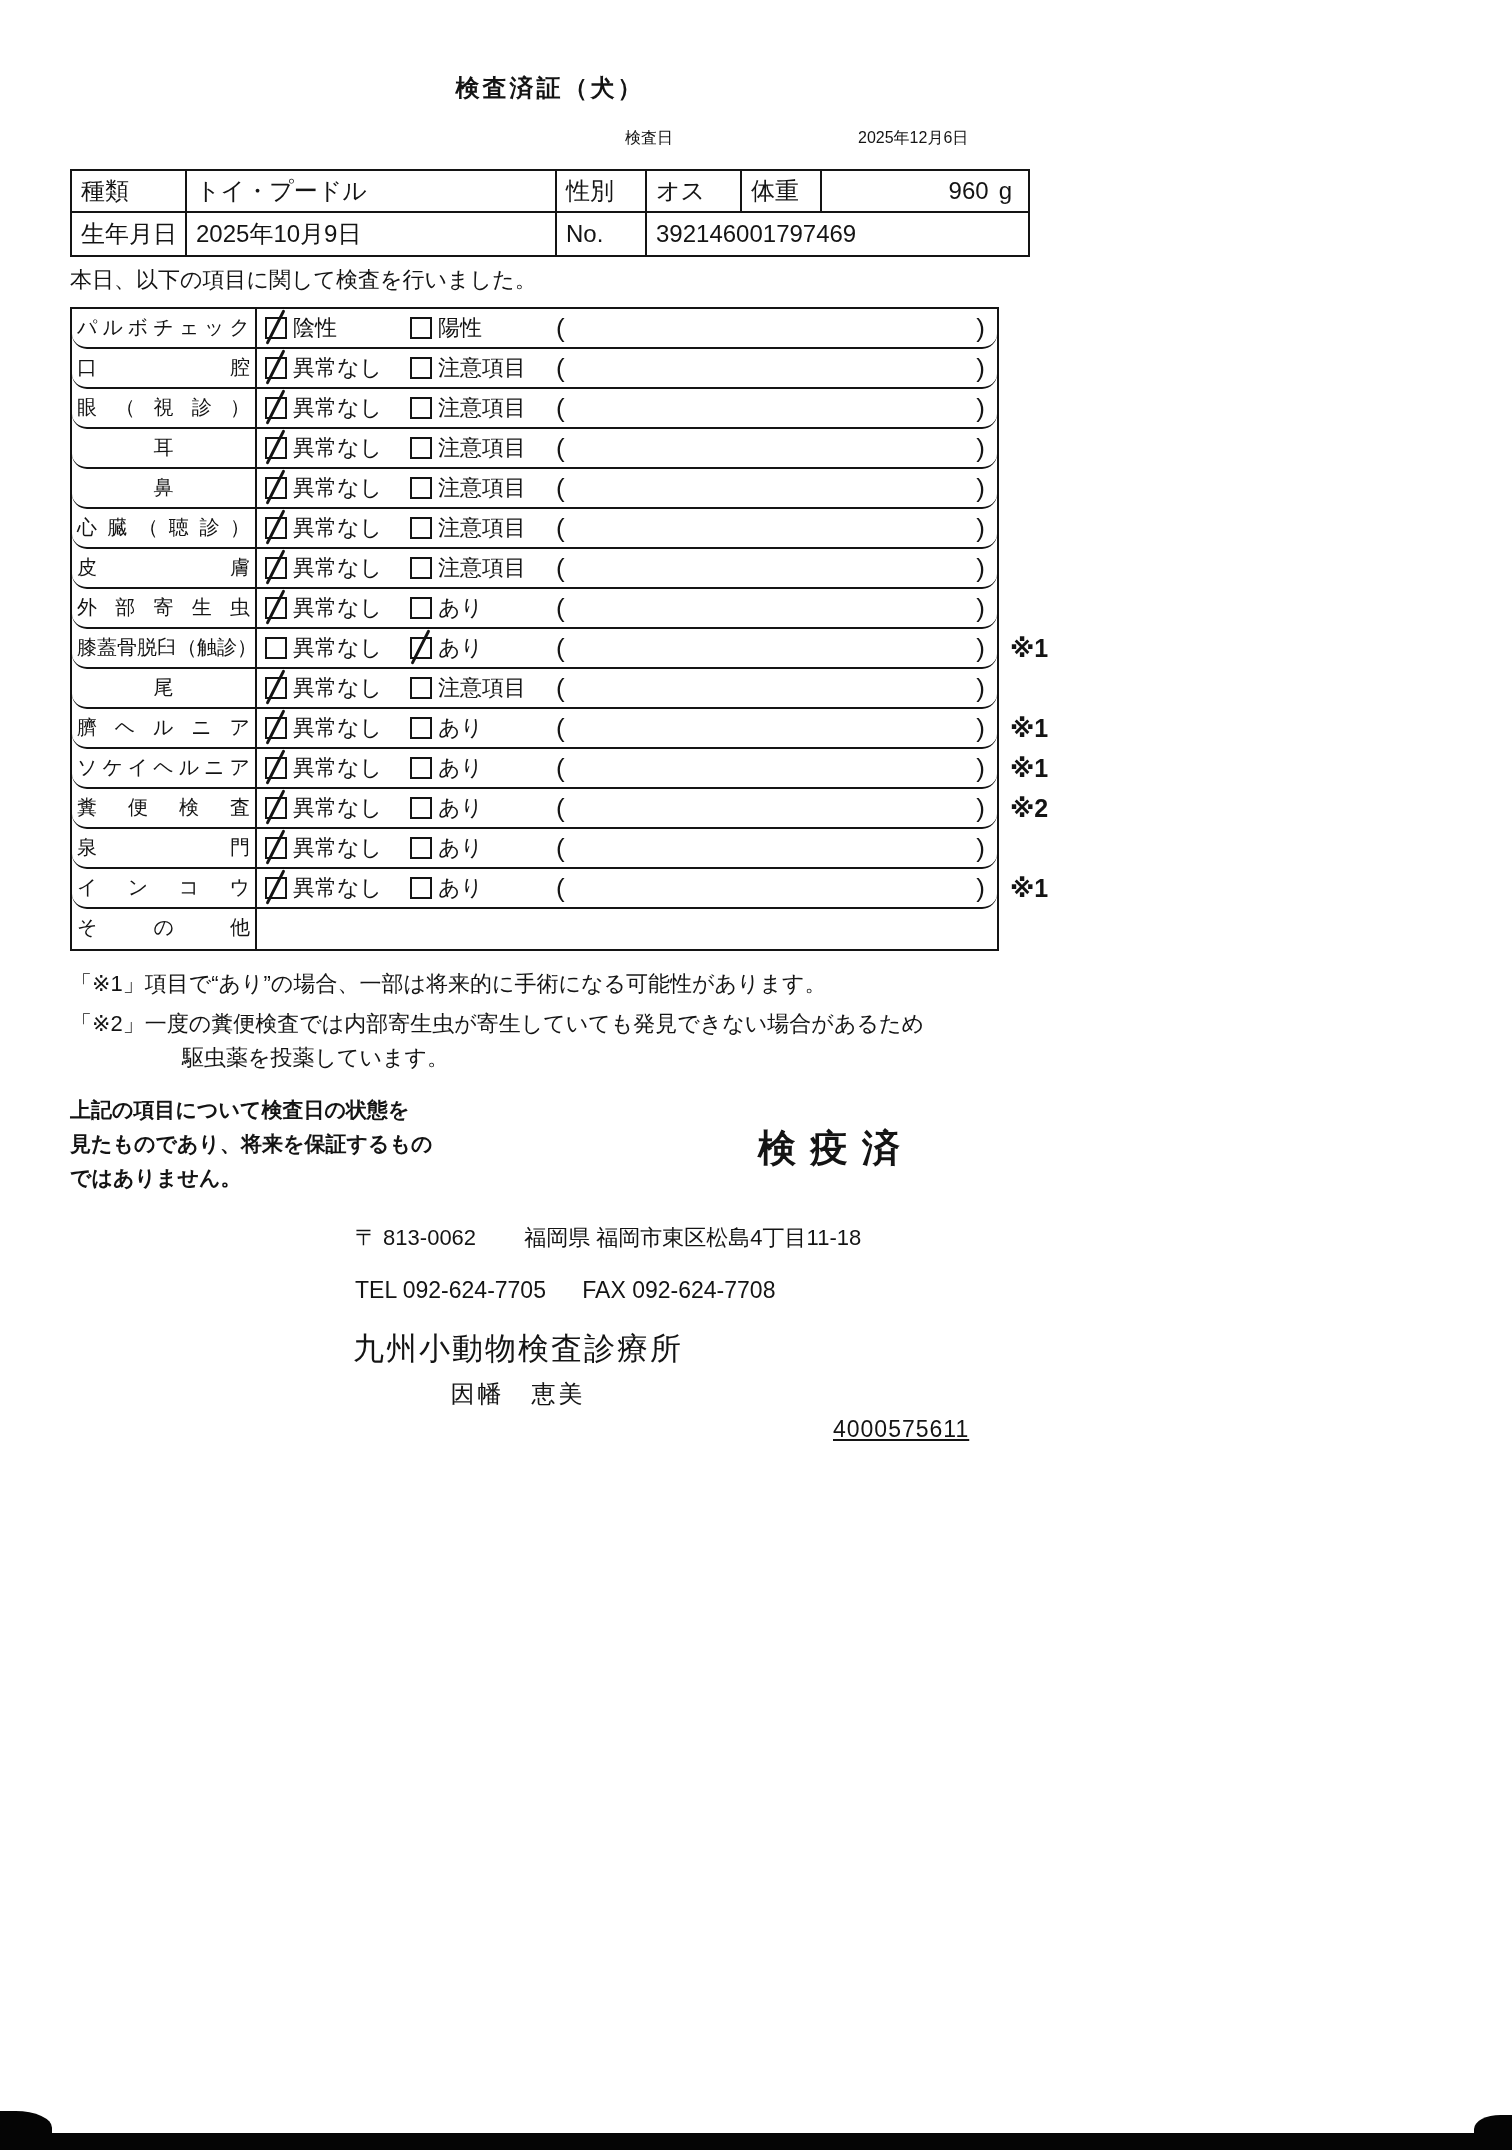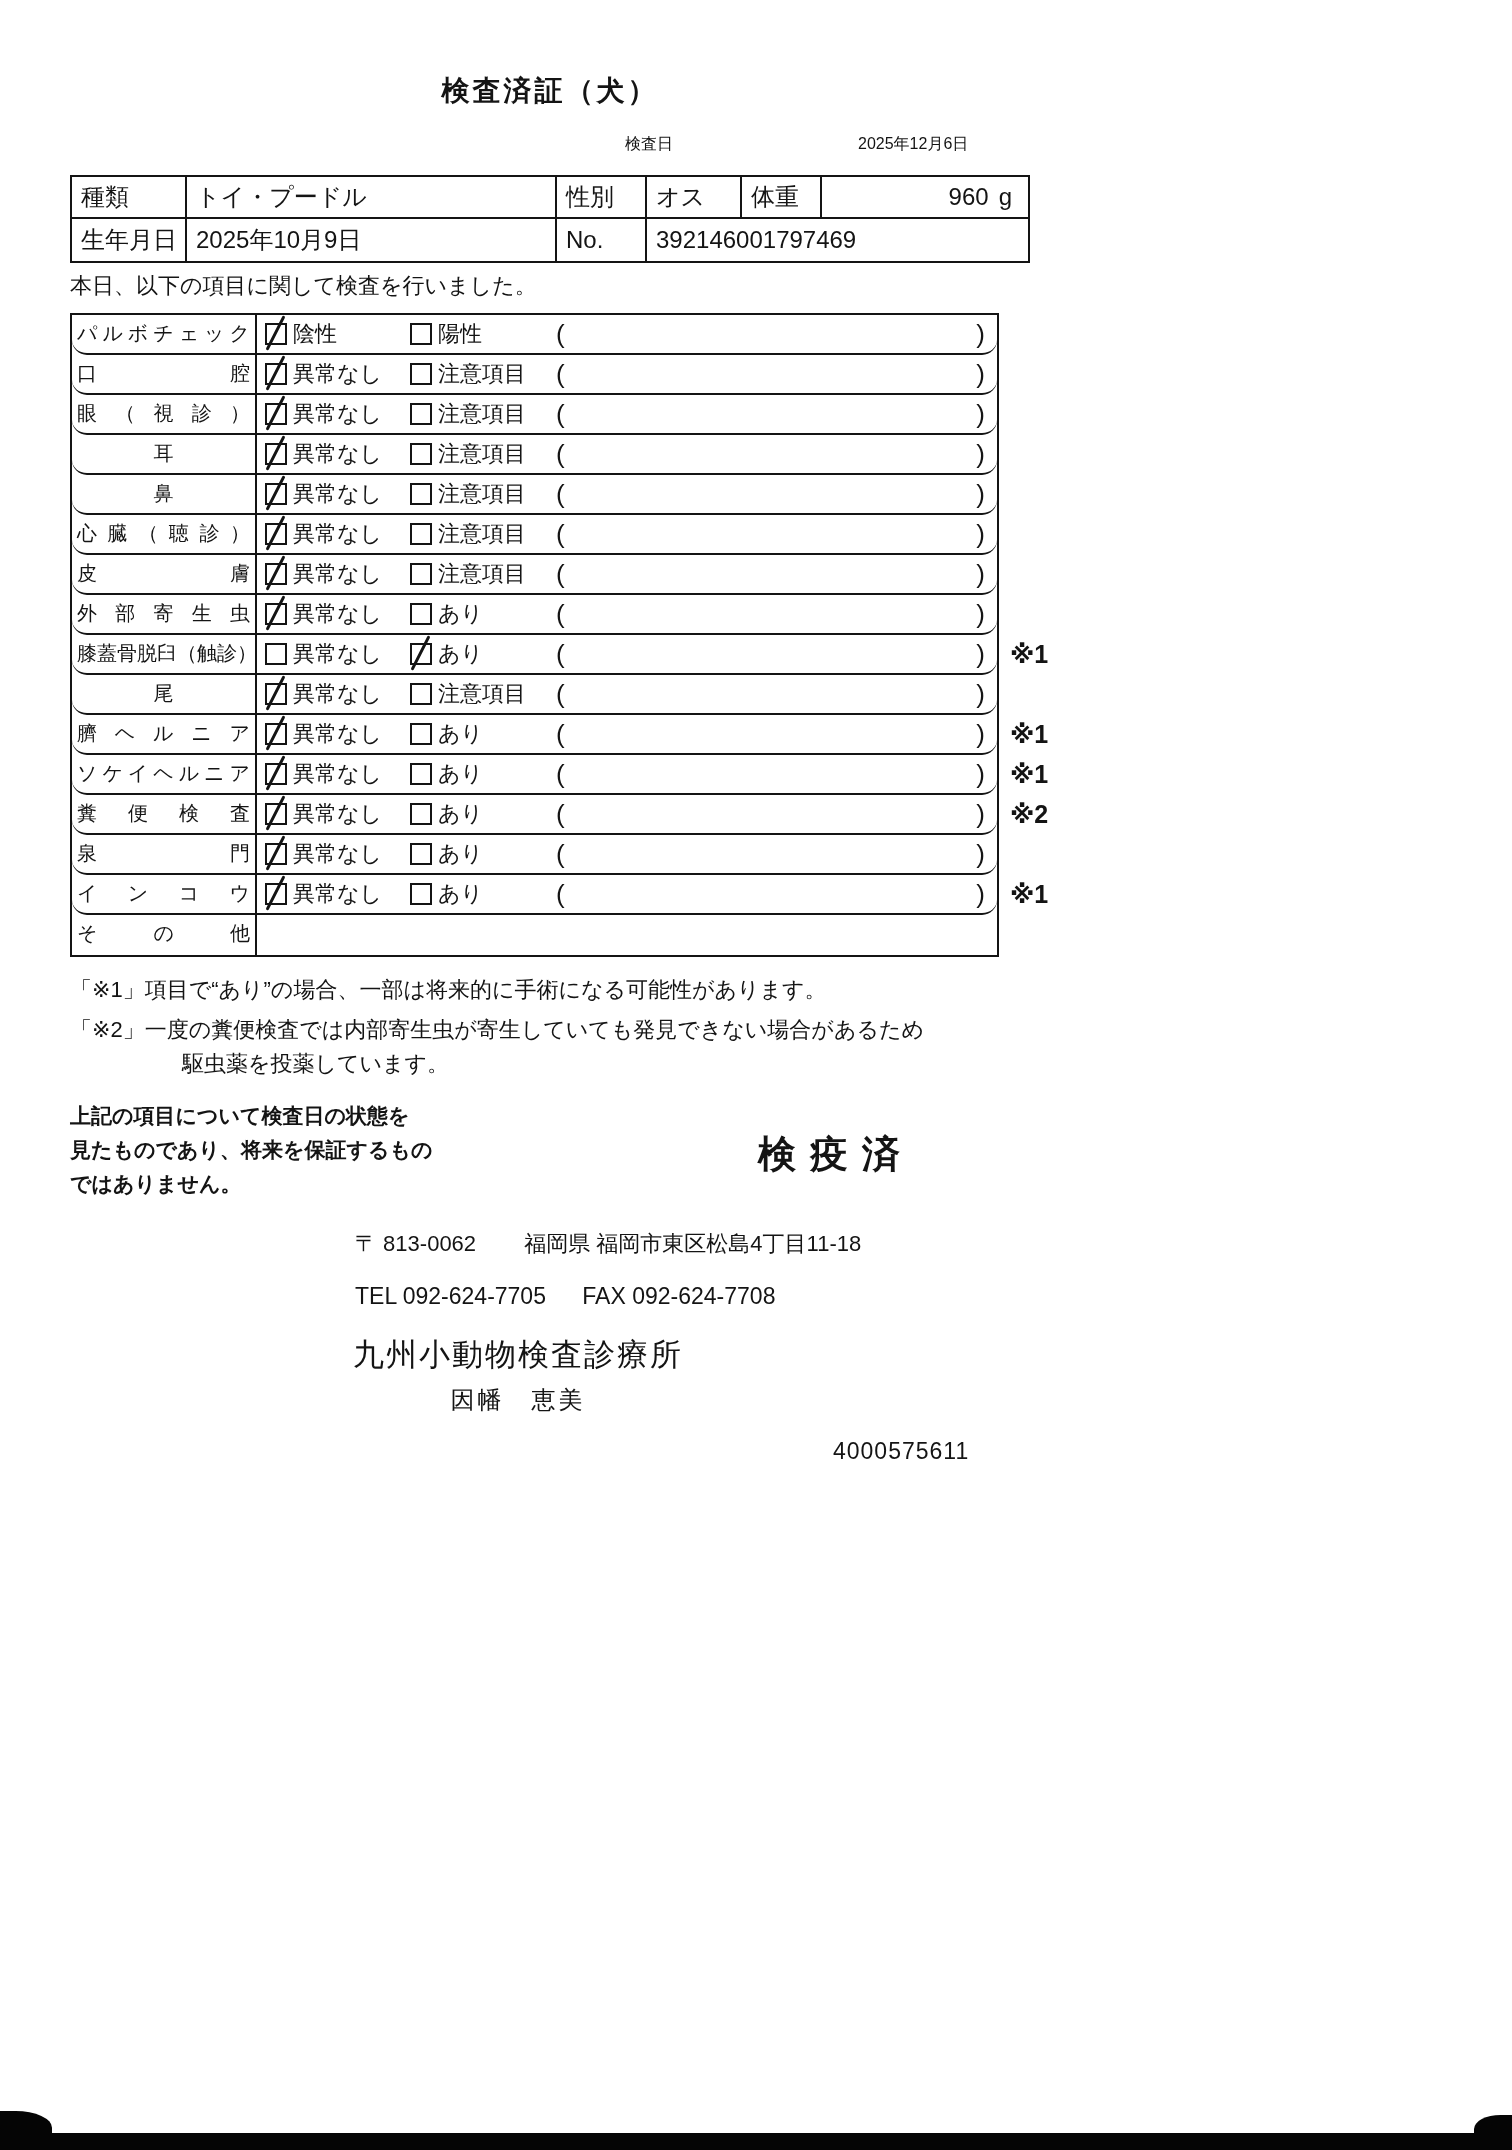--- a/index.html
+++ b/index.html
@@ -3,21 +3,21 @@
 <meta charset="utf-8">
 <style>
   html,body { margin:0; padding:0; background:#e8e8e8; }
   .page {
     position:relative; width:1512px; height:2150px; background:#ffffff;
     overflow:hidden; margin:0 auto; color:#141414;
     font-family:"Liberation Sans","DejaVu Sans",sans-serif;
   }
   .content { position:absolute; left:70px; top:0; width:960px; }
 
-  .title { margin-top:72px; text-align:center; font-size:28px; font-weight:bold; letter-spacing:3px; }
+  .title { margin-top:72px; text-align:center; font-size:24px; font-weight:bold; letter-spacing:3px; }
 
   .date-row { position:relative; height:28px; margin-top:24px; font-size:16px; }
   .date-label { position:absolute; left:555px; top:0; }
   .date-value { position:absolute; left:788px; top:0; }
 
   
   .tbl, .tbl2 { border:2px solid #141414; box-sizing:border-box; margin-top:5px; }
   .tbl { display:flex; height:42px; }
   .tbl2 { margin-top:13px; }
   .trow { display:flex; height:42px; border-bottom:2px solid #141414; box-sizing:border-box; }
@@ -59,21 +59,21 @@
 
   .addr-line { margin-top:10px; margin-left:285px; font-size:22px; white-space:nowrap; }
   .addr-line .addr { margin-left:42px; }
   .tel-line { margin-top:24px; margin-left:285px; font-size:23px; white-space:nowrap; }
   .tel-line .fax { margin-left:30px; }
 
   .clinic-block { margin-top:24px; margin-left:278px; width:340px; text-align:center; }
   .clinic { font-size:31px; letter-spacing:2px; white-space:nowrap; }
   .inspector { font-size:24px; margin-top:8px; letter-spacing:3px; }
 
-  .serial { margin-top:22px; margin-left:763px; font-size:23px; letter-spacing:1px; }
+  .serial { margin-top:6px; margin-left:763px; font-size:23px; letter-spacing:1px;text-decoration:underline; }
 
   
   .scan-bar { position:absolute; left:0; right:0; bottom:0; height:17px; background:#050505; }
   .smudge-left { position:absolute; left:0; bottom:15px; width:52px; height:24px; background:#050505; border-radius:0 70% 0 0; }
   .smudge-right { position:absolute; right:0; bottom:15px; width:38px; height:20px; background:#050505; border-radius:70% 0 0 0; }
 </style>
 </head>
 <body>
 
 <div class="page">

